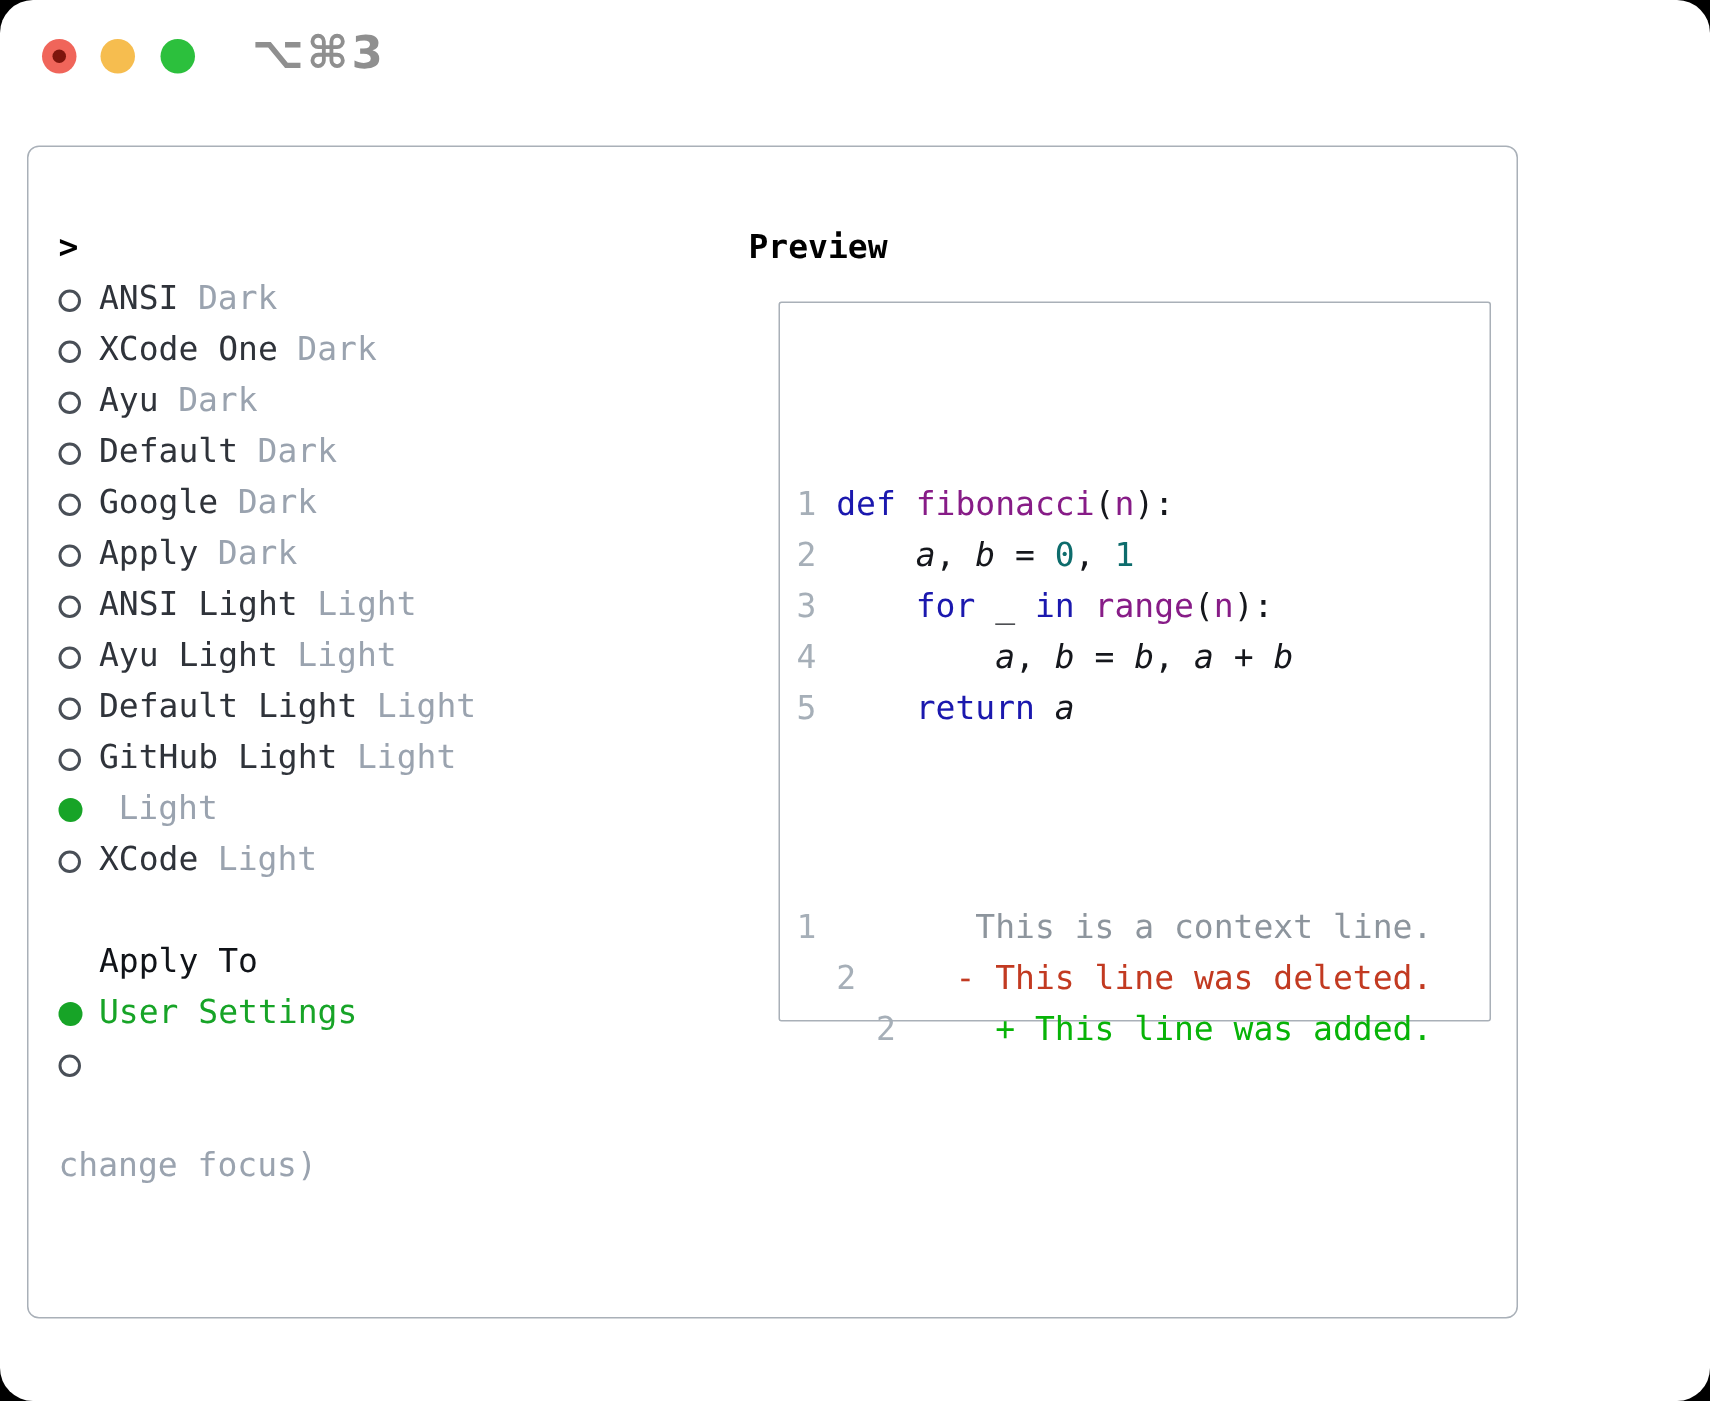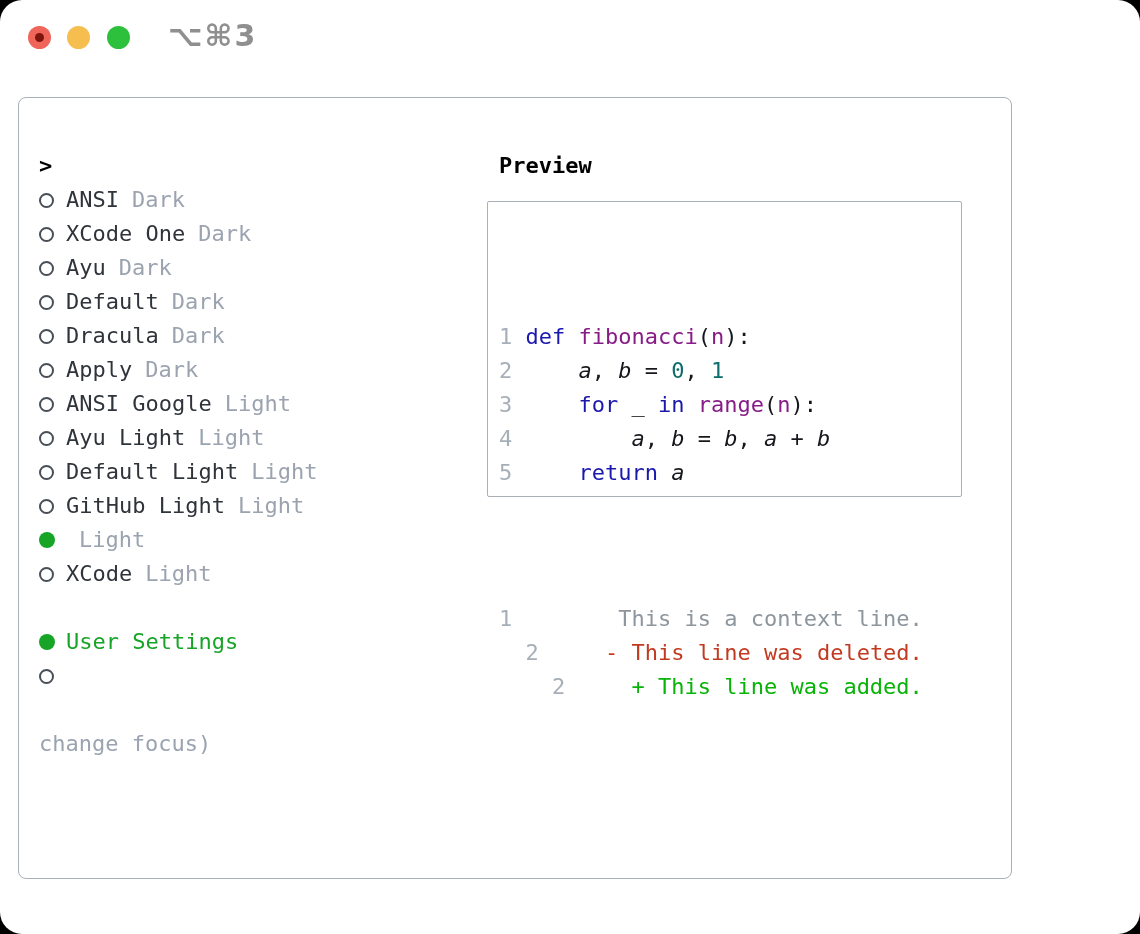--- a/index.html
+++ b/index.html
@@ -28,21 +28,21 @@
   .radio.sel{width:16px;height:16px;border:none;background:var(--c-green);}
   .row .name{white-space:pre;}
   .row.header .name{font-weight:bold;color:#000;}
   .row .variant{white-space:pre;margin-left:13px;color:var(--c-muted);}
   .row.sel .name{color:var(--c-green);}
   .apply-title .name{color:#101318;}
   .hint{height:34px;line-height:34px;color:var(--c-muted);white-space:pre;}
 
   
   .preview-title{position:absolute;left:480px;top:51px;height:34px;line-height:34px;font-size:22px;font-weight:bold;color:#000;text-align:center;}
-  .preview-box{position:absolute;left:468px;top:103px;width:475px;height:296px;box-sizing:border-box;border:1.5px solid var(--c-border);border-radius:2px;background:#fff;}
+  .preview-box{position:absolute;left:500px;top:103px;width:475px;height:480px;box-sizing:border-box;border:1.5px solid var(--c-border);border-radius:2px;background:#fff;}
   .code-area{position:absolute;left:11px;top:50px;font-size:22px;line-height:34px;white-space:pre;}
   .diff-area{margin-top:44px;text-align:right;}
   .code-line{height:34px;}
   .tok-ln{color:var(--c-linenum);}
   .tok-kw{color:var(--c-keyword);}
   .tok-fn{color:var(--c-function);}
   .tok-lit{color:var(--c-literal);}
   .tok-pl{color:var(--c-plain);}
   .tok-var{color:var(--c-plain);font-style:italic;}
   .tok-ctx{color:var(--c-context);}
@@ -96,35 +96,35 @@
             <span class="marker">
               <span class="radio"></span>
             </span>
             <span class="name">Default</span>
             <span class="variant">Dark</span>
           </div>
           <div class="row">
             <span class="marker">
               <span class="radio"></span>
             </span>
-            <span class="name">Dracula</span>
+            <span class="name">Google</span>
             <span class="variant">Dark</span>
           </div>
           <div class="row">
             <span class="marker">
               <span class="radio"></span>
             </span>
             <span class="name">Apply</span>
             <span class="variant">Dark</span>
           </div>
           <div class="row">
             <span class="marker">
               <span class="radio"></span>
             </span>
-            <span class="name">ANSI Google</span>
+            <span class="name">ANSI Light</span>
             <span class="variant">Light</span>
           </div>
           <div class="row">
             <span class="marker">
               <span class="radio"></span>
             </span>
             <span class="name">Ayu Light</span>
             <span class="variant">Light</span>
           </div>
           <div class="row">
@@ -151,20 +151,24 @@
             <span class="marker">
               <span class="radio"></span>
             </span>
             <span class="name">XCode</span>
             <span class="variant">Light</span>
           </div>
         </div>
 
       <div class="row spacer"></div>
 
+      <div class="row apply-title">
+        <span class="marker"></span>
+        <span class="name">Apply To</span>
+      </div>
 
       <div id="apply-list">
           <div class="row sel">
             <span class="marker">
               <span class="radio sel"></span>
             </span>
             <span class="name">User Settings</span>
           </div>
           <div class="row">
             <span class="marker">

